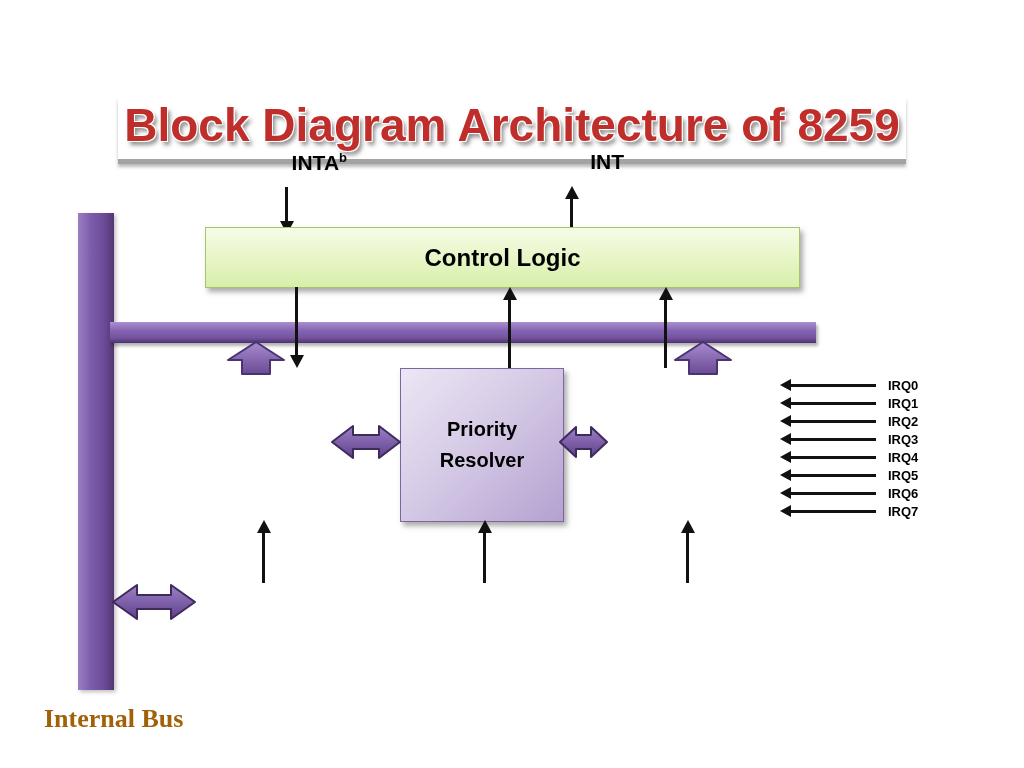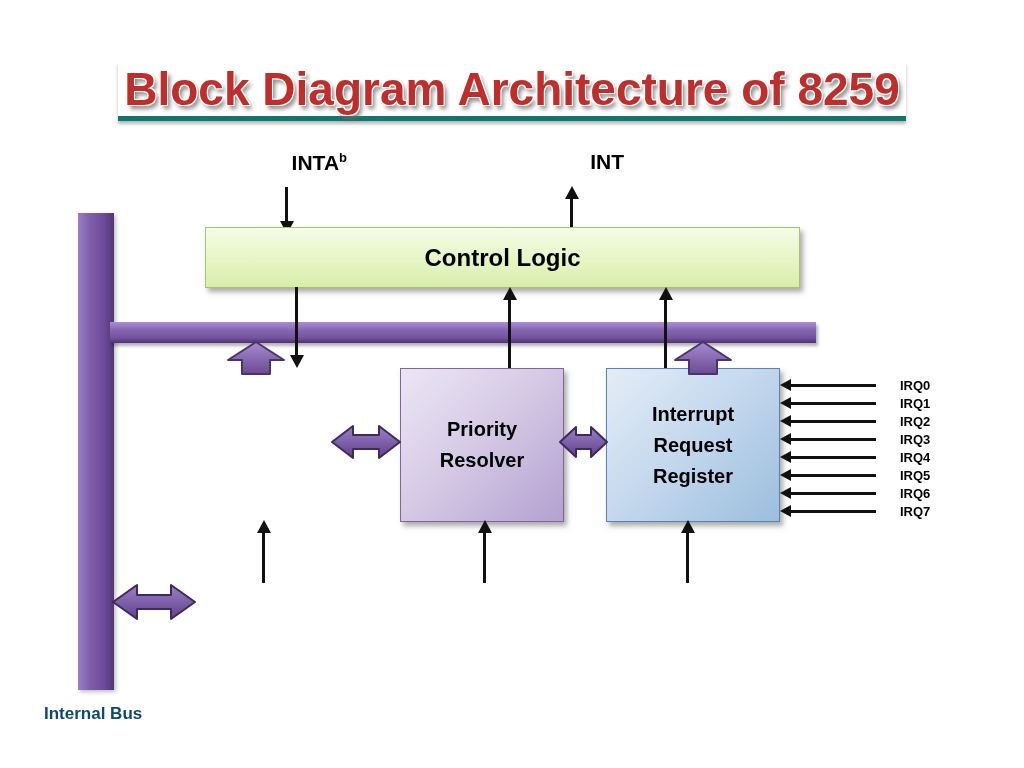--- a/index.html
+++ b/index.html
@@ -2,24 +2,24 @@
 <html><head>
 <meta charset="utf-8">
 <style>
   html,body{margin:0;padding:0;background:#ffffff;}
   #canvas{position:relative;width:1024px;height:768px;background:#ffffff;overflow:hidden;
           font-family:"Liberation Sans",sans-serif;}
 
   
   #title-wrap{position:absolute;left:0;top:62px;width:1024px;text-align:center;}
   #slide-title{display:inline-block;font-size:46px;font-weight:bold;letter-spacing:0px;
-    color:#bf2e2a;padding:0 6px 0 6px;border-bottom:5px solid #0f766e;
+    color:#bf2e2a;padding:0 6px 7px 6px;border-bottom:5px solid #a3a3a3;
     box-shadow:0 3px 3px rgba(130,130,130,0.55);
     text-shadow:-1px -1px 0 #ffffff,1px -1px 0 #ffffff,-1px 1px 0 #ffffff,1px 1px 0 #ffffff,
-                 3px 4px 4px rgba(110,110,110,0.8);}
+                 3px 4px 4px rgba(110,110,110,0.8);margin-top:36px;}
 
   
   #vbus{position:absolute;left:78px;top:213px;width:36px;height:477px;
     background:linear-gradient(90deg,#9a7fc2 0%,#7e5dab 35%,#6d4d9b 70%,#543672 100%);
     box-shadow:2px 2px 4px rgba(0,0,0,0.25);}
   #hbus{position:absolute;left:110px;top:322px;width:706px;height:21px;
     background:linear-gradient(180deg,#ab8ed2 0%,#8565b2 40%,#74549f 75%,#4d326d 100%);
     box-shadow:2px 3px 3px rgba(0,0,0,0.3);}
 
   
@@ -35,34 +35,34 @@
     background:linear-gradient(135deg,#e4edf7 0%,#c6d9ee 45%,#9cbede 100%);border-color:#5a82b4;border-width:1.5px;}
   #imr{left:195px;top:583px;width:617px;height:39px;font-size:20px;
     background:linear-gradient(180deg,#fbfbfb 0%,#e8e8e8 50%,#d2d2d2 100%);border-color:#1f1f1f;}
   .wrap-label{display:inline-block;width:120px;}
 
   
   .sig{position:absolute;font-weight:bold;font-size:21px;color:#000;text-align:right;}
   #inta-label{left:227px;top:150px;width:120px;}
   #inta-label sup{font-size:13px;}
   #int-label{left:560px;top:150px;width:64px;}
-  #internal-bus-label{position:absolute;left:44px;top:704px;font-weight:bold;font-size:17px;color:#0c4a6e;}
+  #internal-bus-label{position:absolute;left:44px;top:704px;font-weight:bold;font-size:26px;color:#a16207;font-family:Liberation Serif, serif;}
 
   
   .vline{position:absolute;width:3px;background:#111;}
   .tri{position:absolute;width:0;height:0;}
   .tri-down{border-left:7px solid transparent;border-right:7px solid transparent;border-top:13px solid #111;}
   .tri-up{border-left:7px solid transparent;border-right:7px solid transparent;border-bottom:13px solid #111;}
   .tri-left{border-top:6px solid transparent;border-bottom:6px solid transparent;border-right:11px solid #111;}
 
   
   .irq-row{position:absolute;left:780px;height:16px;display:flex;align-items:center;}
   .irq-row .tri{position:static;}
   .irq-line{width:85px;height:3px;background:#111;}
-  .irq-label{margin-left:24px;font-weight:bold;font-size:13px;color:#000;}
+  .irq-label{margin-left:12px;font-weight:bold;font-size:13px;color:#000;}
 
   
   .fat{position:absolute;}
 </style>
 </head>
 <body>
 
 <div id="canvas">
 
   <div id="title-wrap">
@@ -79,23 +79,20 @@
   <div class="tri tri-up" style="left:565px;top:186px;"></div>
 
   <div id="vbus"></div>
   <div id="hbus"></div>
 
   <div class="box" id="control-logic">
     <span>Control Logic</span>
   </div>
   <div class="box" id="pr">
     <span class="wrap-label">Priority Resolver</span>
-  </div>
-  <div class="box" id="irr">
-    <span class="wrap-label">Interrupt Request Register</span>
   </div>
 
   <div class="vline" style="left:295px;top:287px;height:70px;"></div>
   <div class="tri tri-down" style="left:290px;top:355px;"></div>
   <div class="vline" style="left:508px;top:298px;height:70px;"></div>
   <div class="tri tri-up" style="left:503px;top:287px;"></div>
   <div class="vline" style="left:664px;top:298px;height:70px;"></div>
   <div class="tri tri-up" style="left:659px;top:287px;"></div>
 
   <div class="vline" style="left:262px;top:531px;height:52px;"></div>

